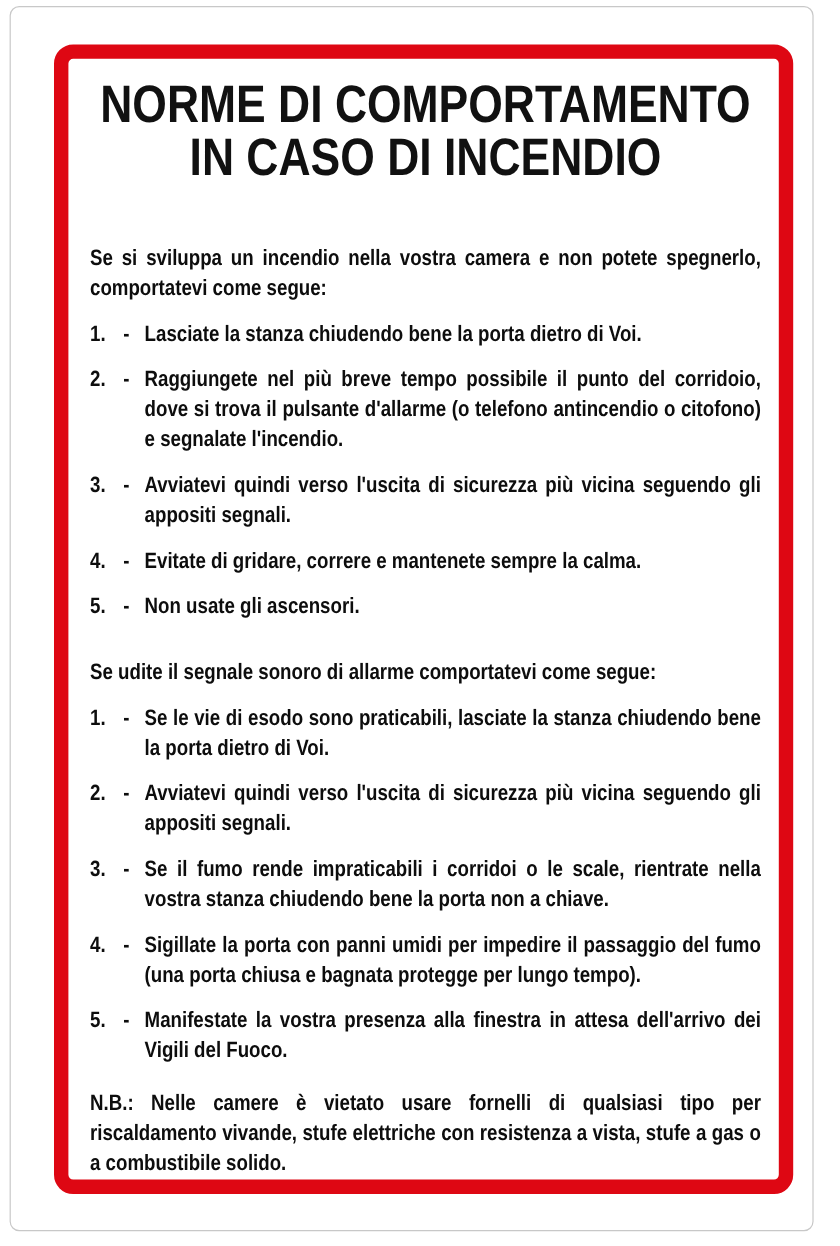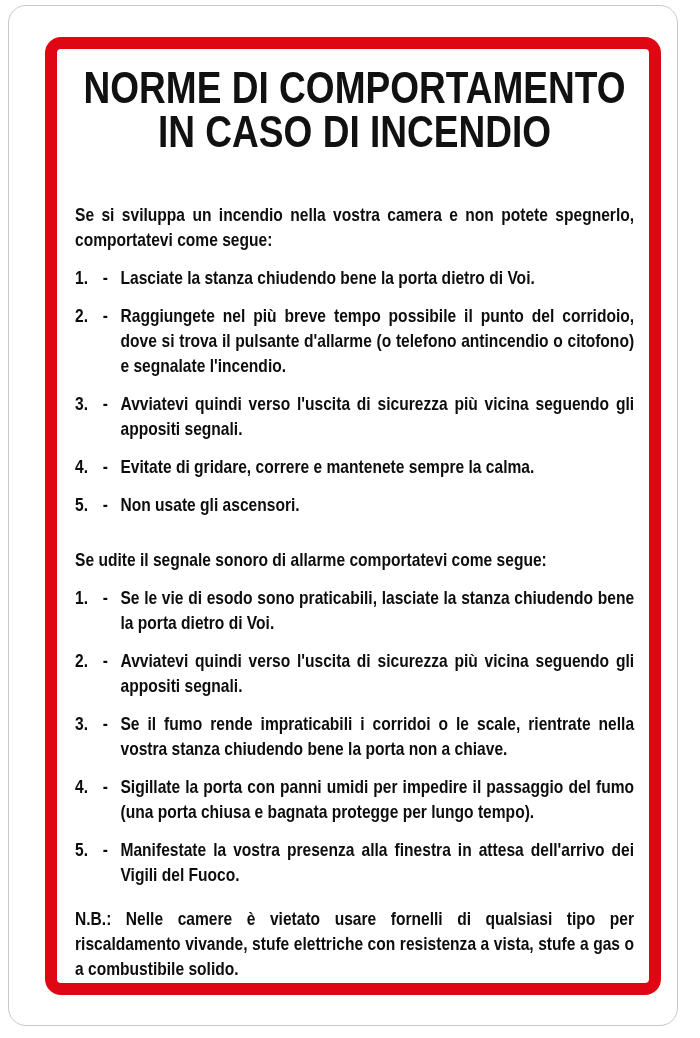--- a/index.html
+++ b/index.html
@@ -22,21 +22,21 @@
 
   
   .plate {
     position: absolute;
     left: 8px;
     top: 5px;
     width: 670px;
     height: 1021px;
     background: #ffffff;
     border: 1px solid #c8c8c8;
-    border-radius: 18px;
+    border-radius: 8px;
   }
 
   
   .frame {
     position: absolute;
     left: 36px;
     top: 31px;
     width: 616px;
     height: 958px;
     border: 12px solid #de0713;

